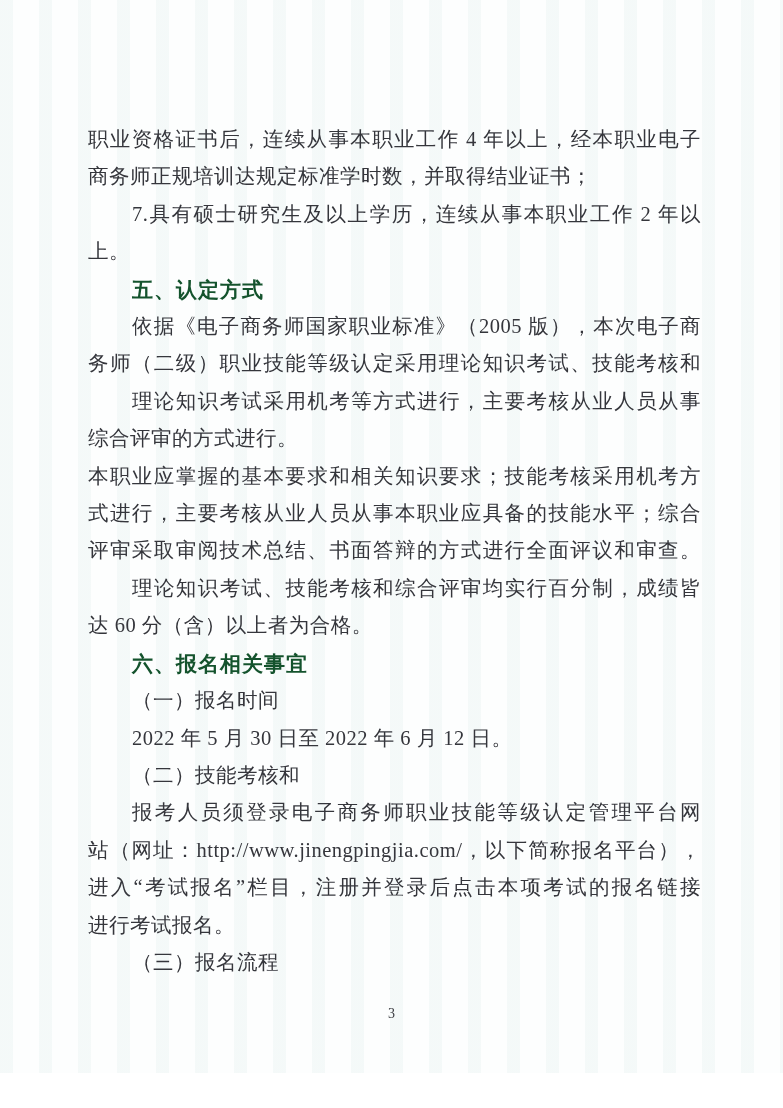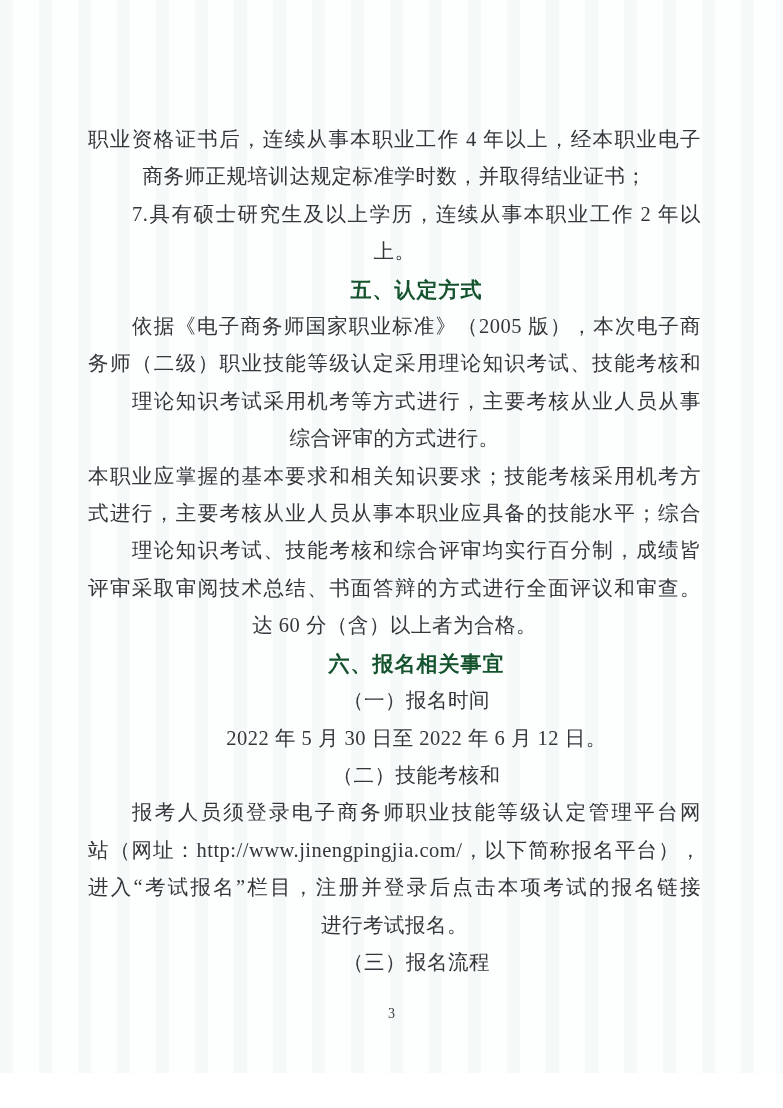--- a/index.html
+++ b/index.html
@@ -33,21 +33,20 @@
     left: 88px;
     top: 121px;
     width: 613px;
     color: #35363c;
     font-size: 20.5px;
     line-height: 37.4px;
     letter-spacing: 0.5px;
   }
   .line {
     min-height: 37.4px;
-    text-align: center;
   }
   .line.indent {
     padding-left: 44px;
   }
   .line.jfy {
     text-align: justify;
     text-align-last: justify;
     text-justify: inter-ideograph;
   }
   .line.heading {
@@ -79,22 +78,22 @@
       <div class="line">商务师正规培训达规定标准学时数，并取得结业证书；</div>
       <div class="line indent jfy">7.具有硕士研究生及以上学历，连续从事本职业工作 2 年以</div>
       <div class="line">上。</div>
       <div class="line indent heading">五、认定方式</div>
       <div class="line indent jfy">依据《电子商务师国家职业标准》（2005 版），本次电子商</div>
       <div class="line jfy">务师（二级）职业技能等级认定采用理论知识考试、技能考核和</div>
       <div class="line indent jfy">理论知识考试采用机考等方式进行，主要考核从业人员从事</div>
       <div class="line">综合评审的方式进行。</div>
       <div class="line jfy">本职业应掌握的基本要求和相关知识要求；技能考核采用机考方</div>
       <div class="line jfy">式进行，主要考核从业人员从事本职业应具备的技能水平；综合</div>
+      <div class="line jfy">评审采取审阅技术总结、书面答辩的方式进行全面评议和审查。</div>
       <div class="line indent jfy">理论知识考试、技能考核和综合评审均实行百分制，成绩皆</div>
-      <div class="line jfy">评审采取审阅技术总结、书面答辩的方式进行全面评议和审查。</div>
       <div class="line">达 60 分（含）以上者为合格。</div>
       <div class="line indent heading">六、报名相关事宜</div>
       <div class="line indent">（一）报名时间</div>
       <div class="line indent">2022 年 5 月 30 日至 2022 年 6 月 12 日。</div>
       <div class="line indent">（二）技能考核和</div>
       <div class="line indent jfy">报考人员须登录电子商务师职业技能等级认定管理平台网</div>
       <div class="line jfy">站（网址：http://www.jinengpingjia.com/，以下简称报名平台），</div>
       <div class="line jfy">进入“考试报名”栏目，注册并登录后点击本项考试的报名链接</div>
       <div class="line">进行考试报名。</div>
       <div class="line indent">（三）报名流程</div>

